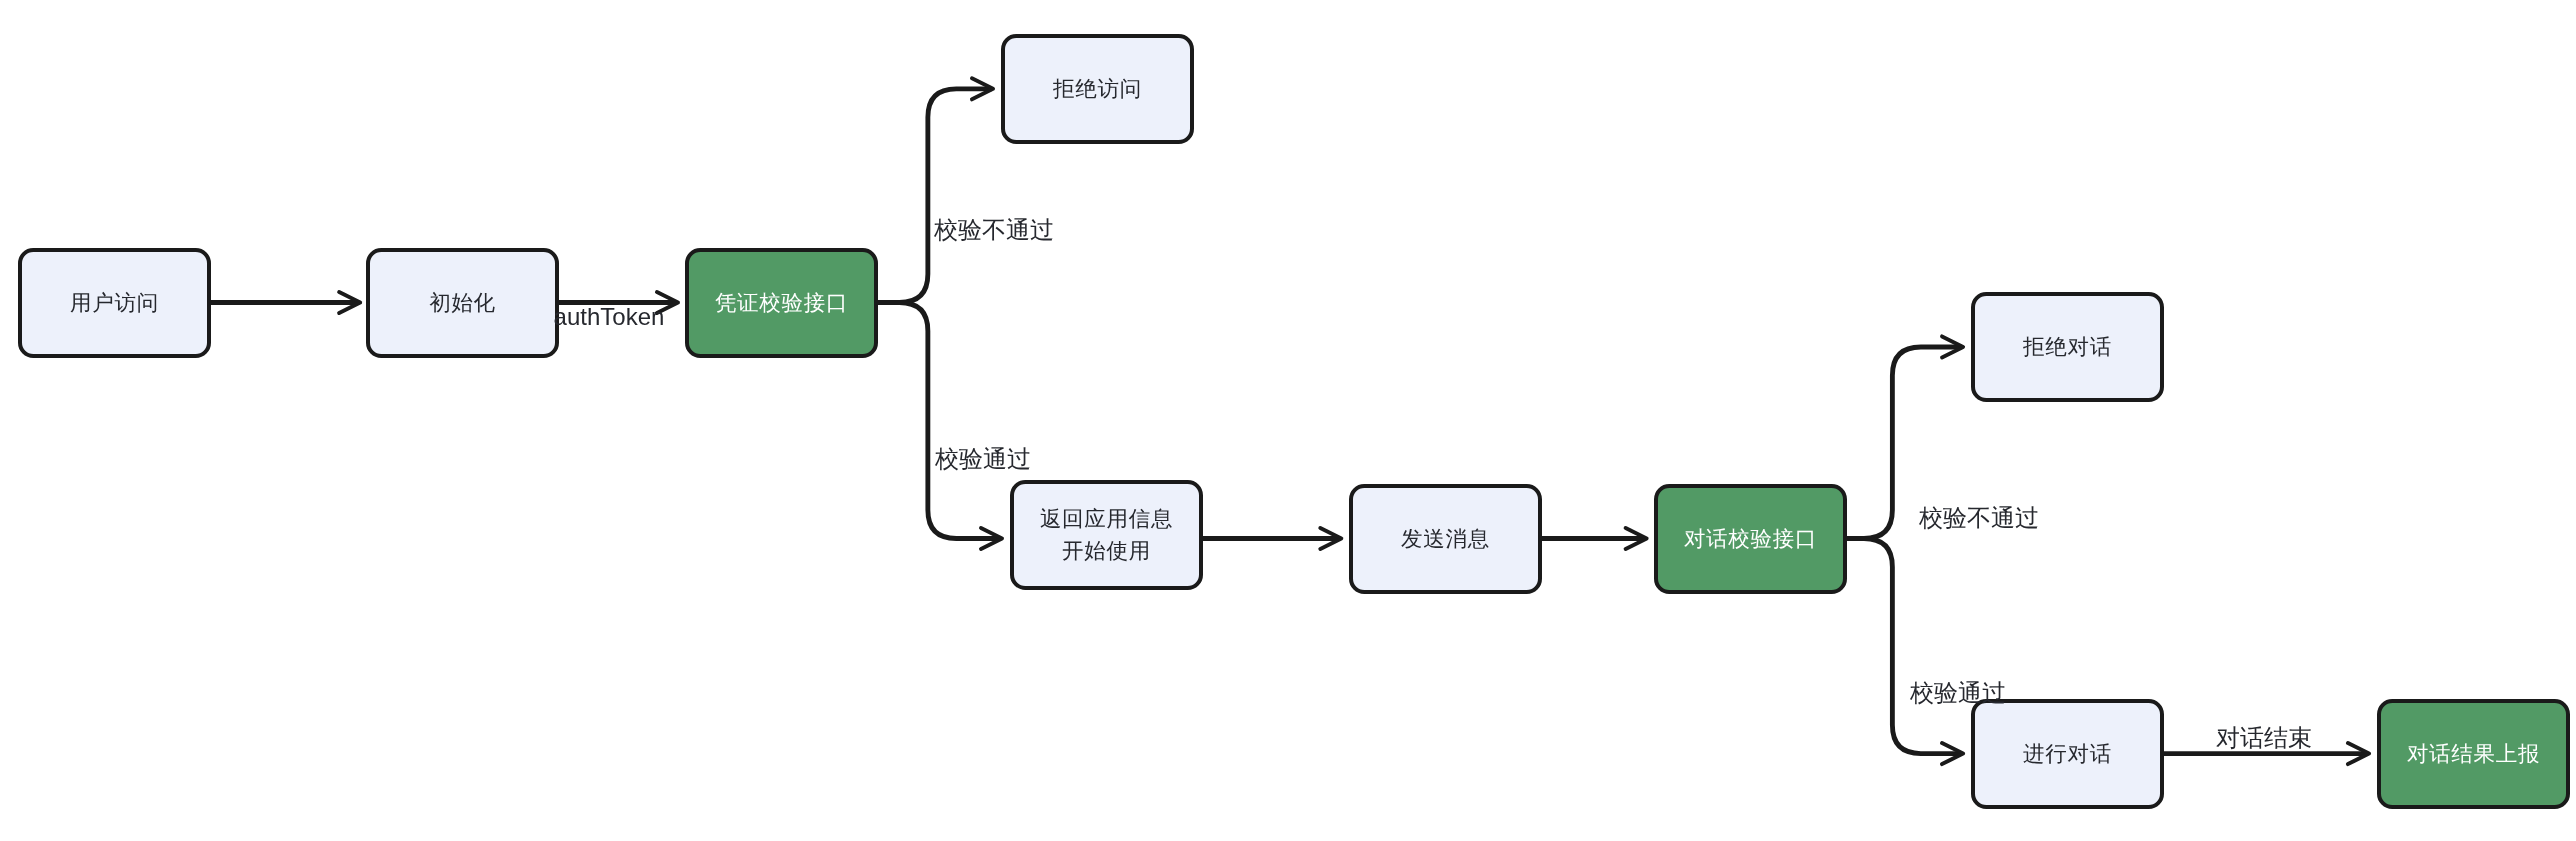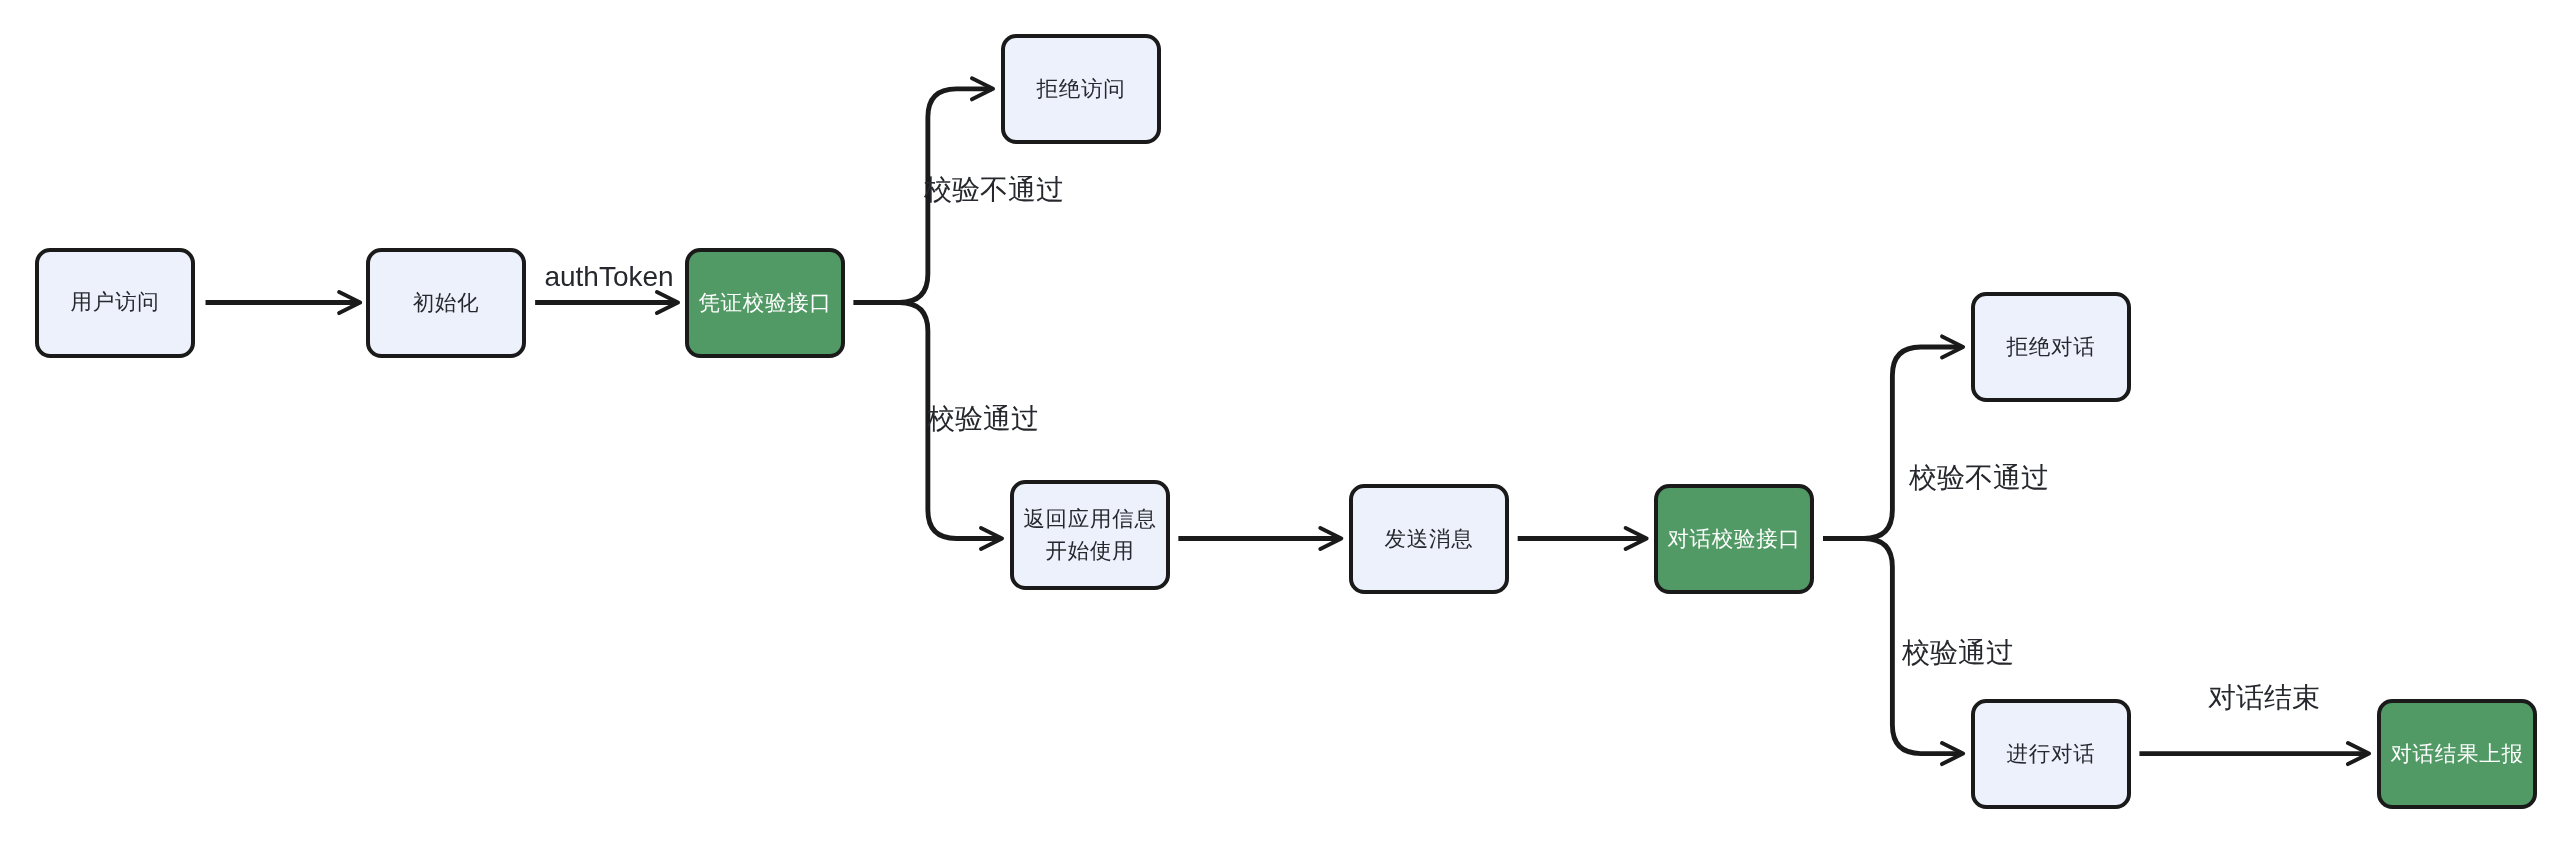--- a/index.html
+++ b/index.html
@@ -26,21 +26,21 @@
   }
   svg.wires path.arrowhead {
     fill: none;
     stroke: var(--line, #1a1a1a);
     stroke-width: 1.5;
     stroke-linecap: round;
     stroke-linejoin: round;
   }
   .node {
     position: absolute;
-    width: 160px; height: 110px;
+    width: 193px; height: 110px;
     box-sizing: border-box;
     background: var(--node_fill, #edf1fb);
     border: 4.9px solid var(--node_border, #1a1a1a);
     border-radius: 15.3px;
     display: flex;
     flex-direction: column;
     align-items: center;
     justify-content: center;
     color: var(--text, #26282e);
     font-size: 21.5px;
@@ -50,26 +50,27 @@
     white-space: nowrap;
   }
   .node.accent {
     background: var(--accent_fill, #529a65);
     color: var(--accent_text, #ffffff);
   }
   .edge-label {
     position: absolute;
     transform: translate(-50%, -50%);
     color: var(--label_text, #26282e);
-    font-size: 28px;
+    font-size: 24px;
     line-height: 25px;
     white-space: nowrap;
+    margin-top: 40px;
   }
   
-  #n-user-access          { left: 35px;   top: 248px; font-family: Liberation Mono, monospace; }
+  #n-user-access          { left: 18px;   top: 248px; }
   #n-init                 { left: 366px;  top: 248px; text-align: center; }
   #n-credential-check-api { left: 685px;  top: 248px; }
   #n-deny-access          { left: 1001px; top: 34px;  }
   #n-return-app-info      { left: 1010px; top: 480px; }
   #n-send-message         { left: 1349px; top: 484px; }
   #n-dialog-check-api     { left: 1654px; top: 484px; }
   #n-deny-dialog          { left: 1971px; top: 292px; }
   #n-conduct-dialog       { left: 1971px; top: 699px; }
   #n-dialog-result-report { left: 2377px; top: 699px; justify-content: center; }
   

